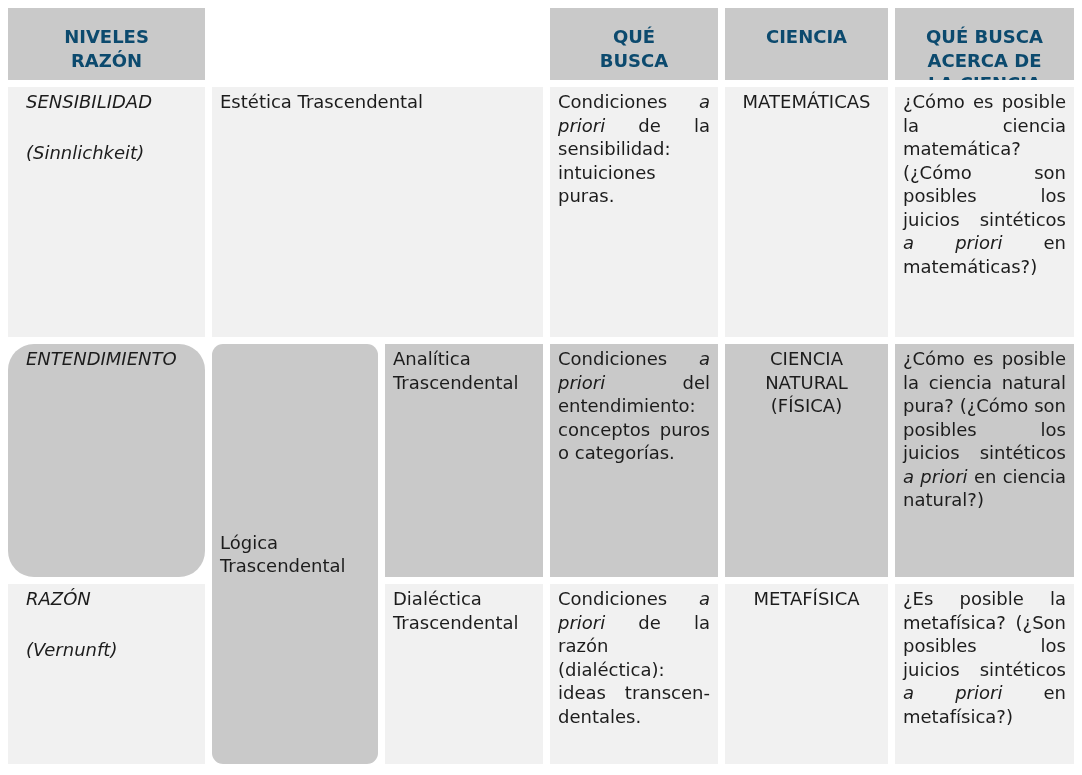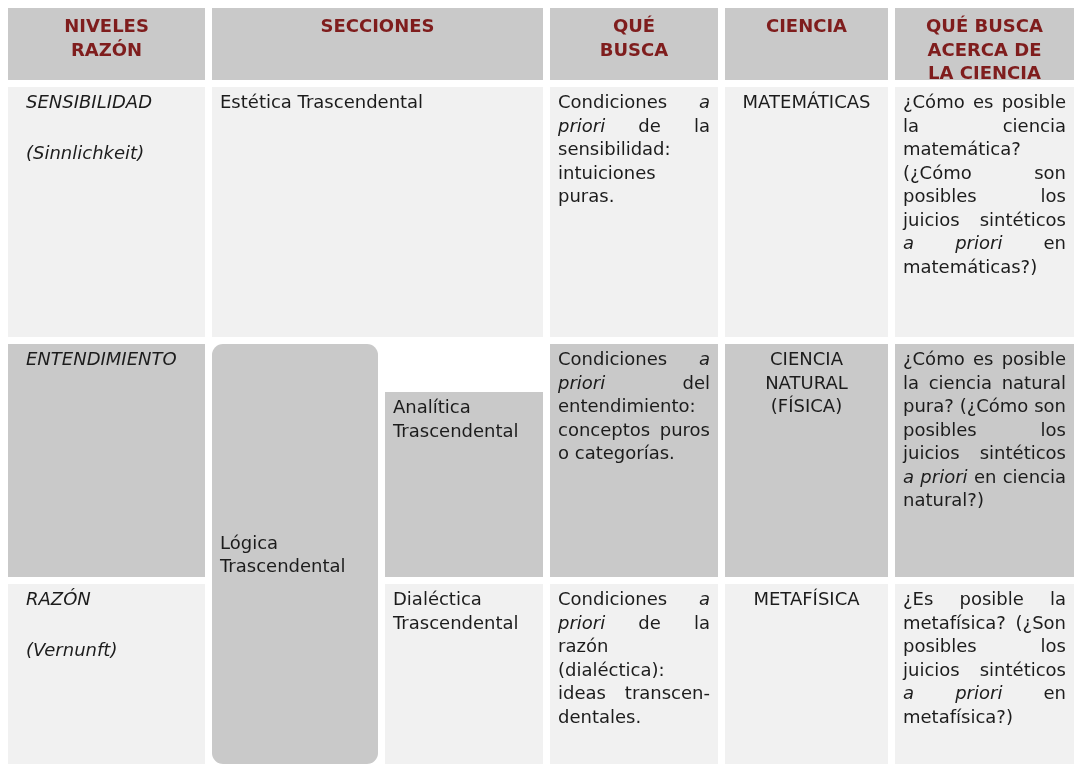--- a/index.html
+++ b/index.html
@@ -25,22 +25,22 @@
     line-height: 23.5px;
     padding: 3px 8px;
     box-sizing: border-box;
     overflow: hidden;
   }
   .hdr {
     background: #c9c9c9;
     font-weight: bold;
     text-align: center;
     white-space: pre-line;
-    padding-top: 6px;
-    color: #7f1d1d;
+    padding-top: 17px;
+    color: #0c4a6e;
   }
   .dark  { background: #c9c9c9; }
   .light { background: #f1f1f1; }
   .just  { text-align: justify; }
   .ctr   { text-align: center; white-space: pre-line; }
   .ital  { font-style: italic; padding-left: 18px; }
   .nivel-sub { margin-top: 27px; }
   .vcenter { display: flex; align-items: center; border-radius: 11px; }
   
   .h-niveles   { grid-column: 1; grid-row: 1; }
@@ -48,41 +48,40 @@
   .h-quebusca  { grid-column: 4; grid-row: 1; }
   .h-ciencia   { grid-column: 5; grid-row: 1; }
   .h-acerca    { grid-column: 6; grid-row: 1; }
 
   .r1-nivel    { grid-column: 1; grid-row: 2; }
   .r1-seccion  { grid-column: 2 / 4; grid-row: 2; }
   .r1-quebusca { grid-column: 4; grid-row: 2; }
   .r1-ciencia  { grid-column: 5; grid-row: 2; }
   .r1-acerca   { grid-column: 6; grid-row: 2; }
 
-  .r2-nivel    { grid-column: 1; grid-row: 3; }
+  .r2-nivel    { grid-column: 1; grid-row: 3; border-radius: 26px; }
   .r23-logica  { grid-column: 2; grid-row: 3 / 5; }
-  .r2-seccion  { grid-column: 3; grid-row: 3; margin-top: 48px; }
+  .r2-seccion  { grid-column: 3; grid-row: 3; }
   .r2-quebusca { grid-column: 4; grid-row: 3; }
   .r2-ciencia  { grid-column: 5; grid-row: 3; }
   .r2-acerca   { grid-column: 6; grid-row: 3; }
 
   .r3-nivel    { grid-column: 1; grid-row: 4; }
   .r3-seccion  { grid-column: 3; grid-row: 4; }
   .r3-quebusca { grid-column: 4; grid-row: 4; }
   .r3-ciencia  { grid-column: 5; grid-row: 4; }
   .r3-acerca   { grid-column: 6; grid-row: 4; }
 </style>
 </head>
 <body>
 
 <div class="tbl">
 
   <div class="cell hdr h-niveles">NIVELES
 RAZÓN</div>
-  <div class="cell hdr h-secciones">SECCIONES</div>
   <div class="cell hdr h-quebusca">QUÉ
 BUSCA</div>
   <div class="cell hdr h-ciencia">CIENCIA</div>
   <div class="cell hdr h-acerca">QUÉ BUSCA
 ACERCA DE
 LA CIENCIA</div>
 
   <div class="cell light ital r1-nivel">
     <div>SENSIBILIDAD</div>
     <div class="nivel-sub">(Sinnlichkeit)</div>

